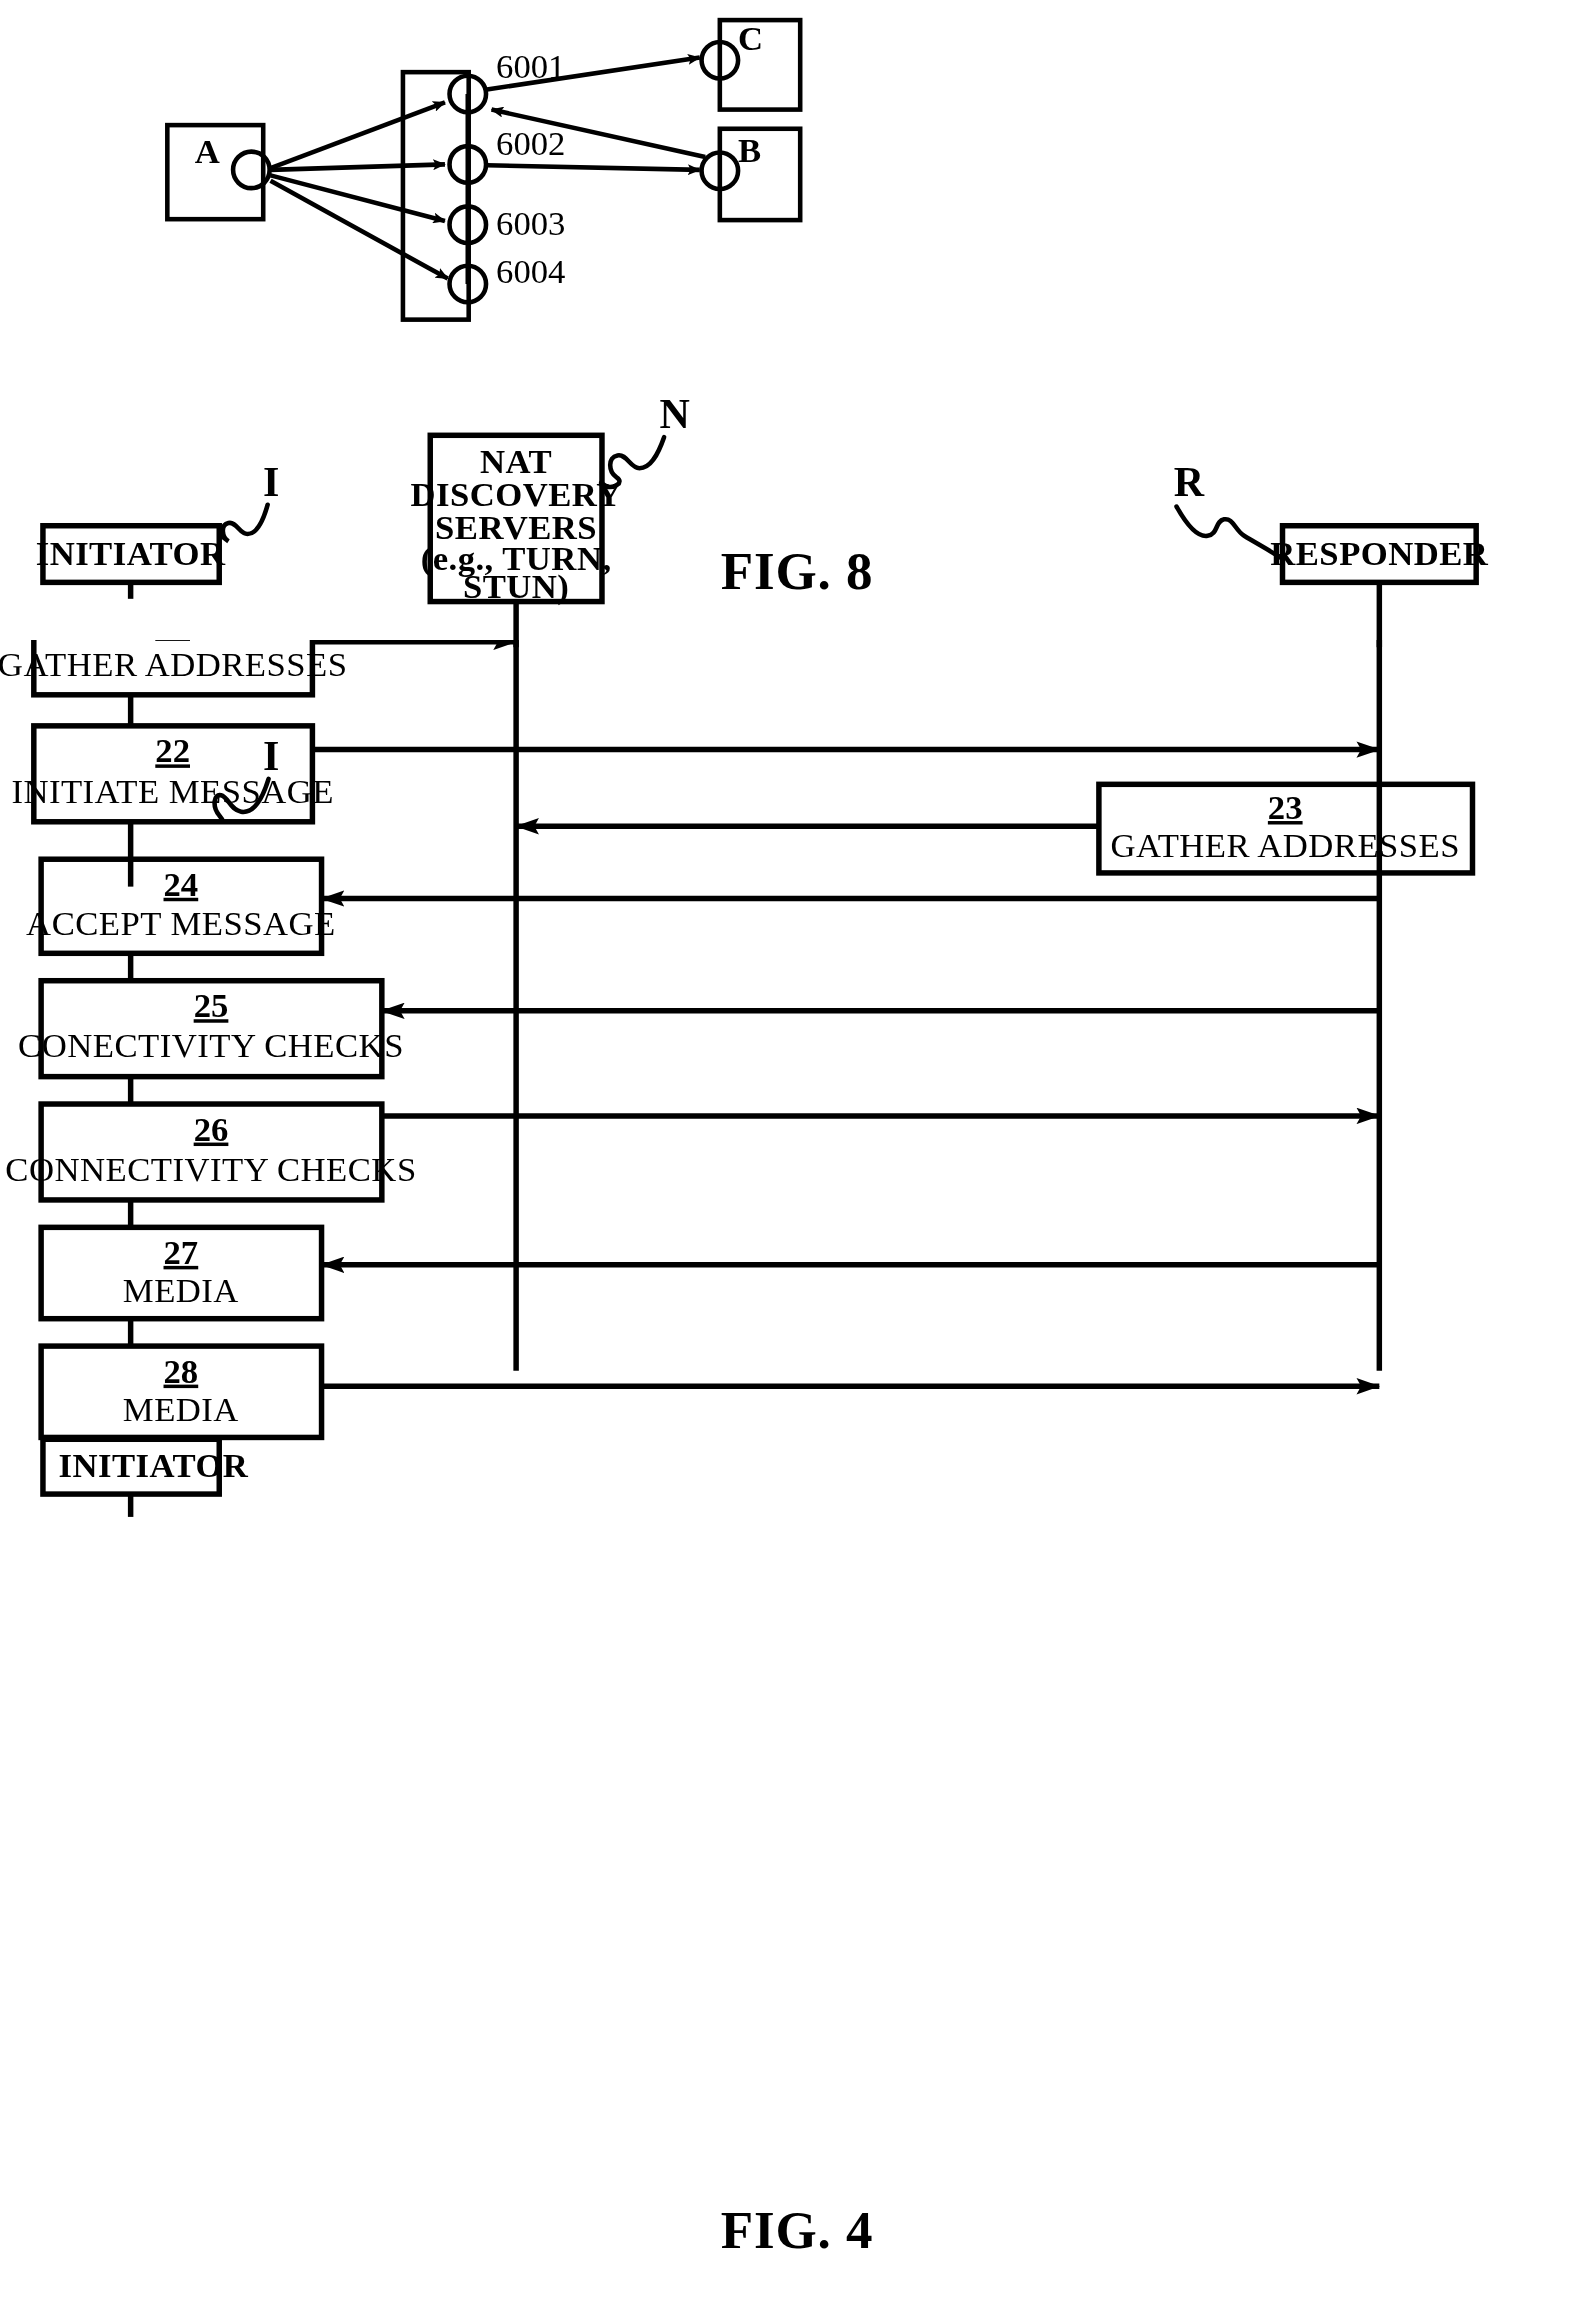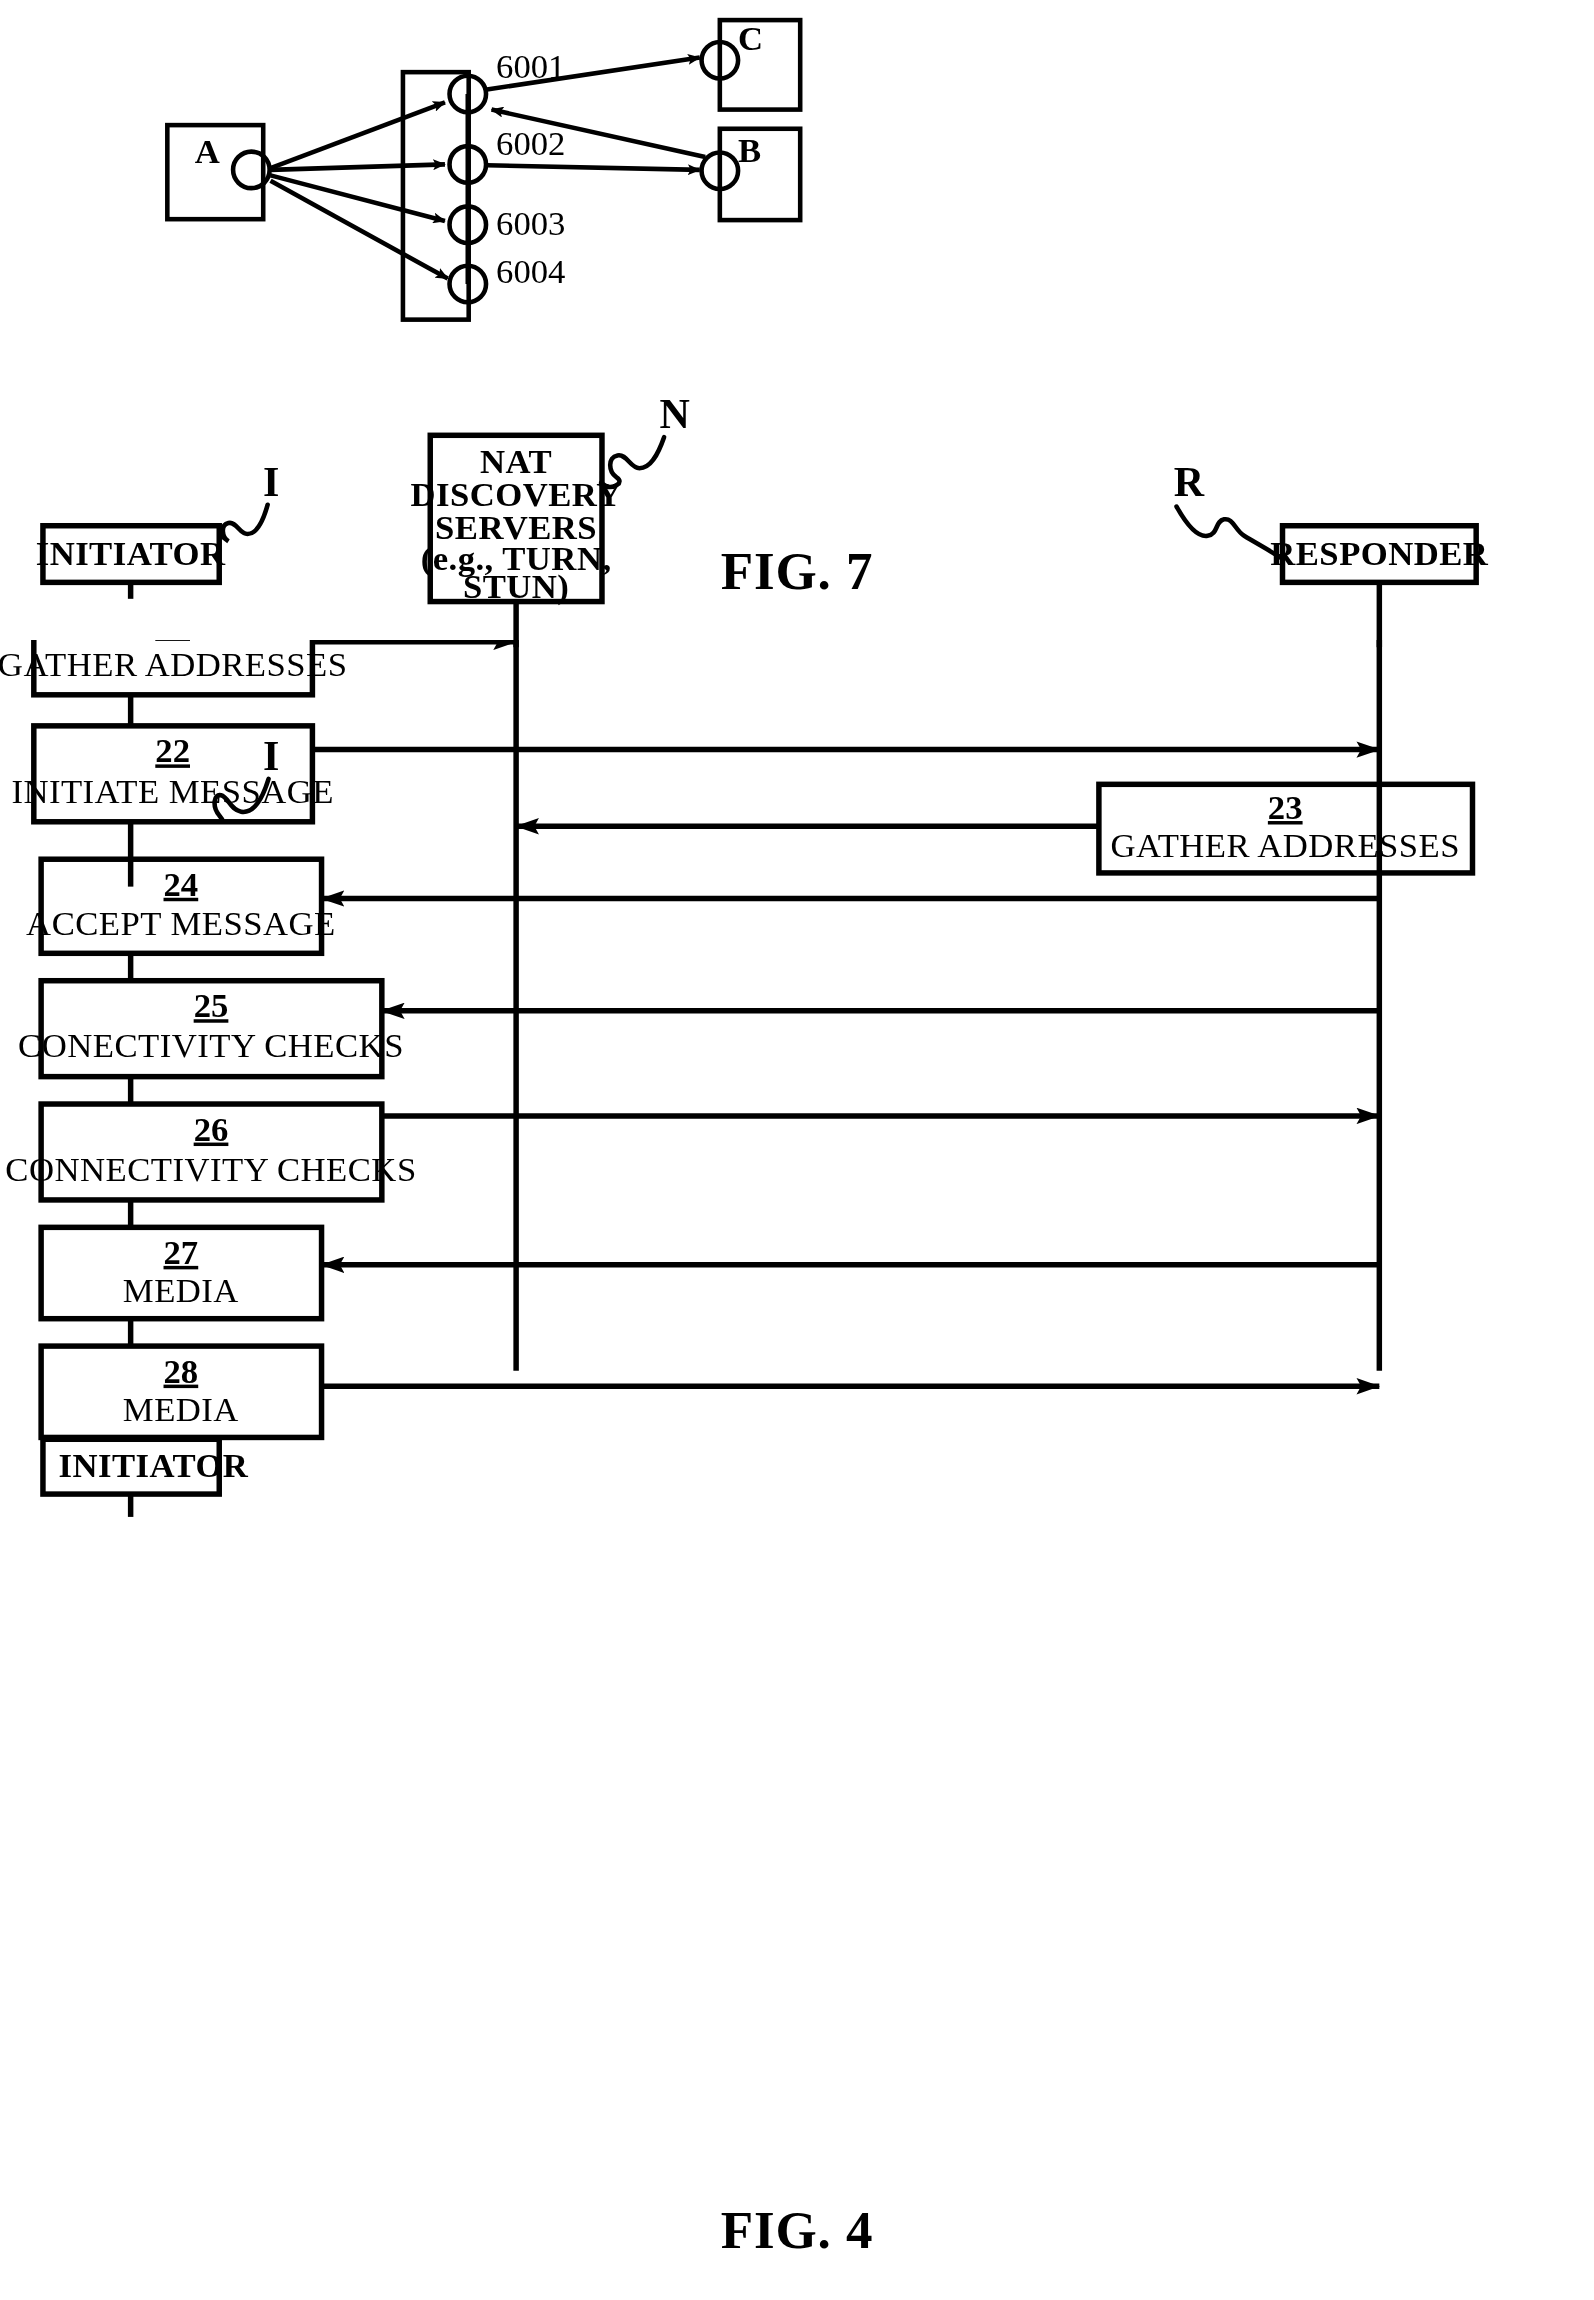--- a/index.html
+++ b/index.html
@@ -136,21 +136,21 @@
 
     <line x1="296" y1="198" x2="490" y2="305" class="stroke" stroke-width="5" marker-end="url(#arrowR)"></line>
 
     <line x1="533" y1="98" x2="766" y2="63" class="stroke" stroke-width="5" marker-end="url(#arrowR)"></line>
 
     <line x1="533" y1="181" x2="766" y2="186" class="stroke" stroke-width="5" marker-end="url(#arrowR)"></line>
 
     <line x1="772" y1="172" x2="538" y2="120" class="stroke" stroke-width="5" marker-end="url(#arrowR)"></line>
   </svg>
 
-  <div class="fig-caption" id="fig3-caption">FIG. 7</div>
+  <div class="fig-caption" id="fig3-caption">FIG. 8</div>
 
   <svg class="figure" id="fig4-svg" width="1594" height="1562" viewBox="0 0 1745 1710" style="top:640px;">
 
     <defs>
       <marker id="a4R" markerWidth="26" markerHeight="18" refX="25" refY="9" orient="auto" markerUnits="userSpaceOnUse">
         <path d="M0,0 L26,9 L0,18 L5,9 z" fill="#000"></path>
       </marker>
       <marker id="a4L" markerWidth="26" markerHeight="18" refX="25" refY="9" orient="auto" markerUnits="userSpaceOnUse">
         <path d="M0,0 L26,9 L0,18 L5,9 z" fill="#000"></path>
       </marker>

